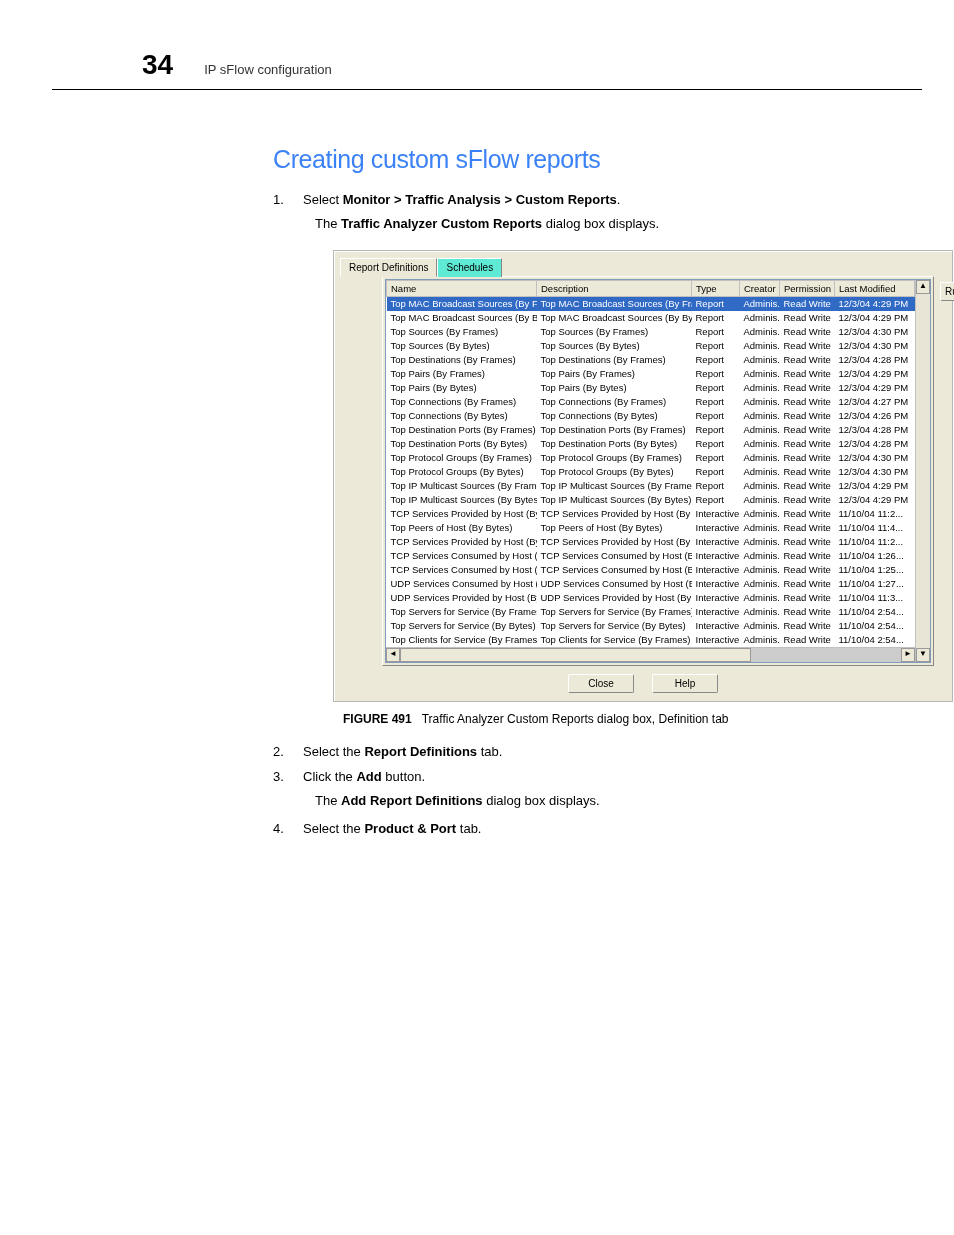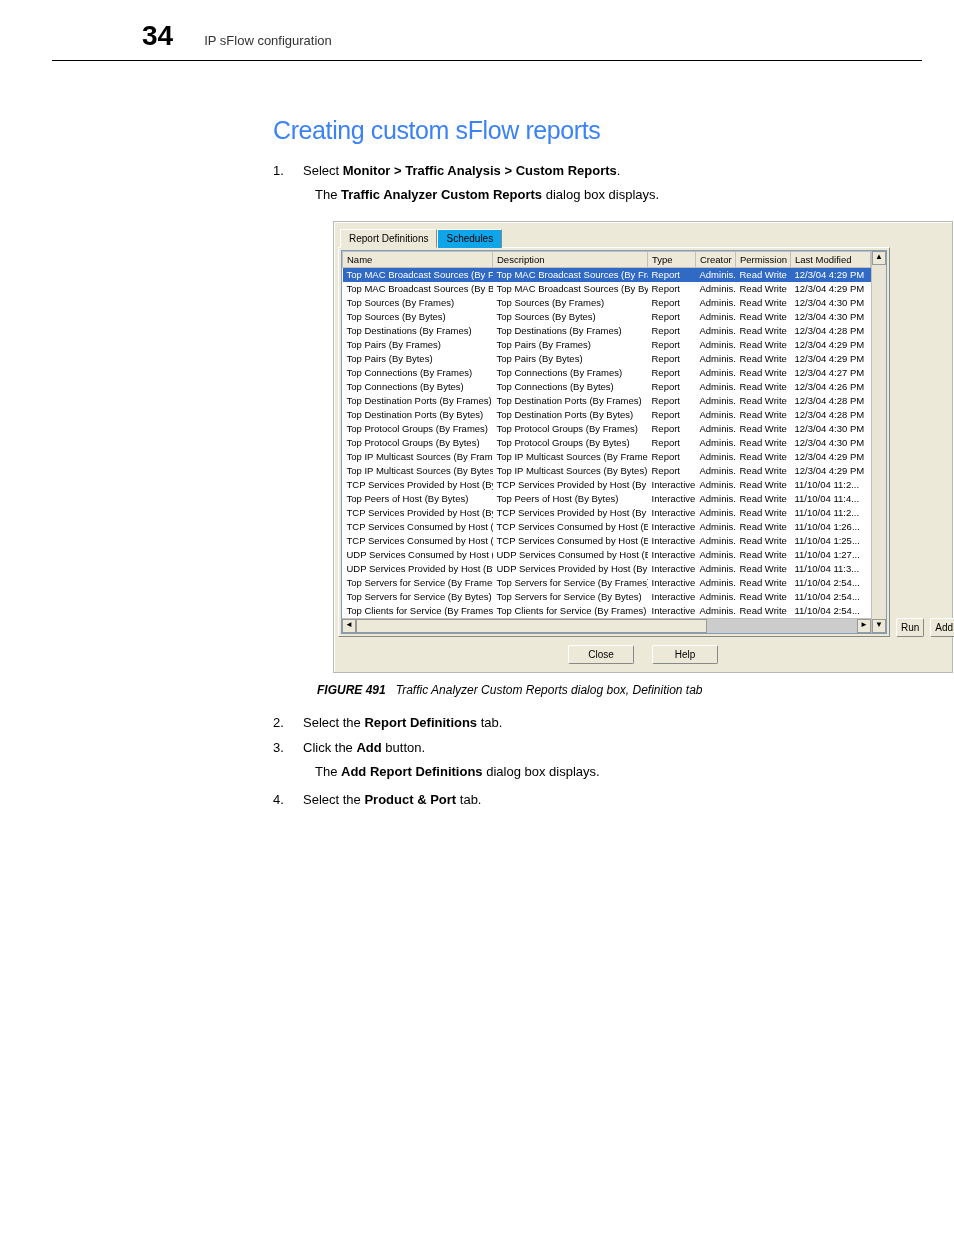--- a/index.html
+++ b/index.html
@@ -6,21 +6,21 @@
     margin: 0;
     font-family: Arial, Helvetica, sans-serif;
     font-size: 13px;
     color: #000;
     background: #fff;
   }
   .page {
     width: 850px;
     min-height: 1235px;
     margin: 0 auto;
-    padding: 20px 0 0 0;
+    padding: 49px 0 0 0;
     box-sizing: border-box;
     position: relative;
   }
   .header-row {
     display: flex;
     align-items: baseline;
     padding: 0 0 8px 90px;
     border-bottom: 1px solid #000;
     width: 780px;
   }
@@ -87,36 +87,37 @@
     padding: 4px 4px 6px 4px;
     box-sizing: border-box;
   }
   .tabrow {
     padding: 2px 0 0 2px;
     display: flex;
   }
   .tab {
     font-size: 10px;
     padding: 3px 8px 3px 8px;
-    background: #0ea5e9;
+    background: #5eead4;
     border-top: 1px solid #fff;
     border-left: 1px solid #fff;
     border-right: 1px solid #888;
     position: relative;
     top: 1px;
     cursor: pointer;
   }
   .tab.active {
     border-bottom: 1px solid #ece9d8;
     z-index: 2;
     background:#fff0;
   }
   .tab-body-wrap {
     display: flex;
-    align-items: flex-end;
+    align-items: flex-start;
+    margin-left: 44px;
   }
   .tab-body {
     border: 1px solid #888;
     border-top-color:#fff;
     border-left-color:#fff;
     background: #ece9d8;
     padding: 2px;
     flex: 1;
   }
   .grid-area {
@@ -207,22 +208,21 @@
   .bottom-buttons {
     display: flex;
     justify-content: center;
     gap: 18px;
     padding: 8px 2px 2px 2px;
   }
   .bottom-buttons .btn { width: 56px; }
 
   .figure-caption {
     font-size: 12px;
-    margin: 10px 0 18px 14px;
-    font-style: italic;
+    margin: 10px 0 18px 40px;
   }
   .figure-caption strong { font-weight: bold; }
 </style>
 </head>
 <body>
 
 <div class="page">
   <div class="header-row">
     <span class="page-number">34</span>
     <span class="header-label">IP sFlow configuration</span>

